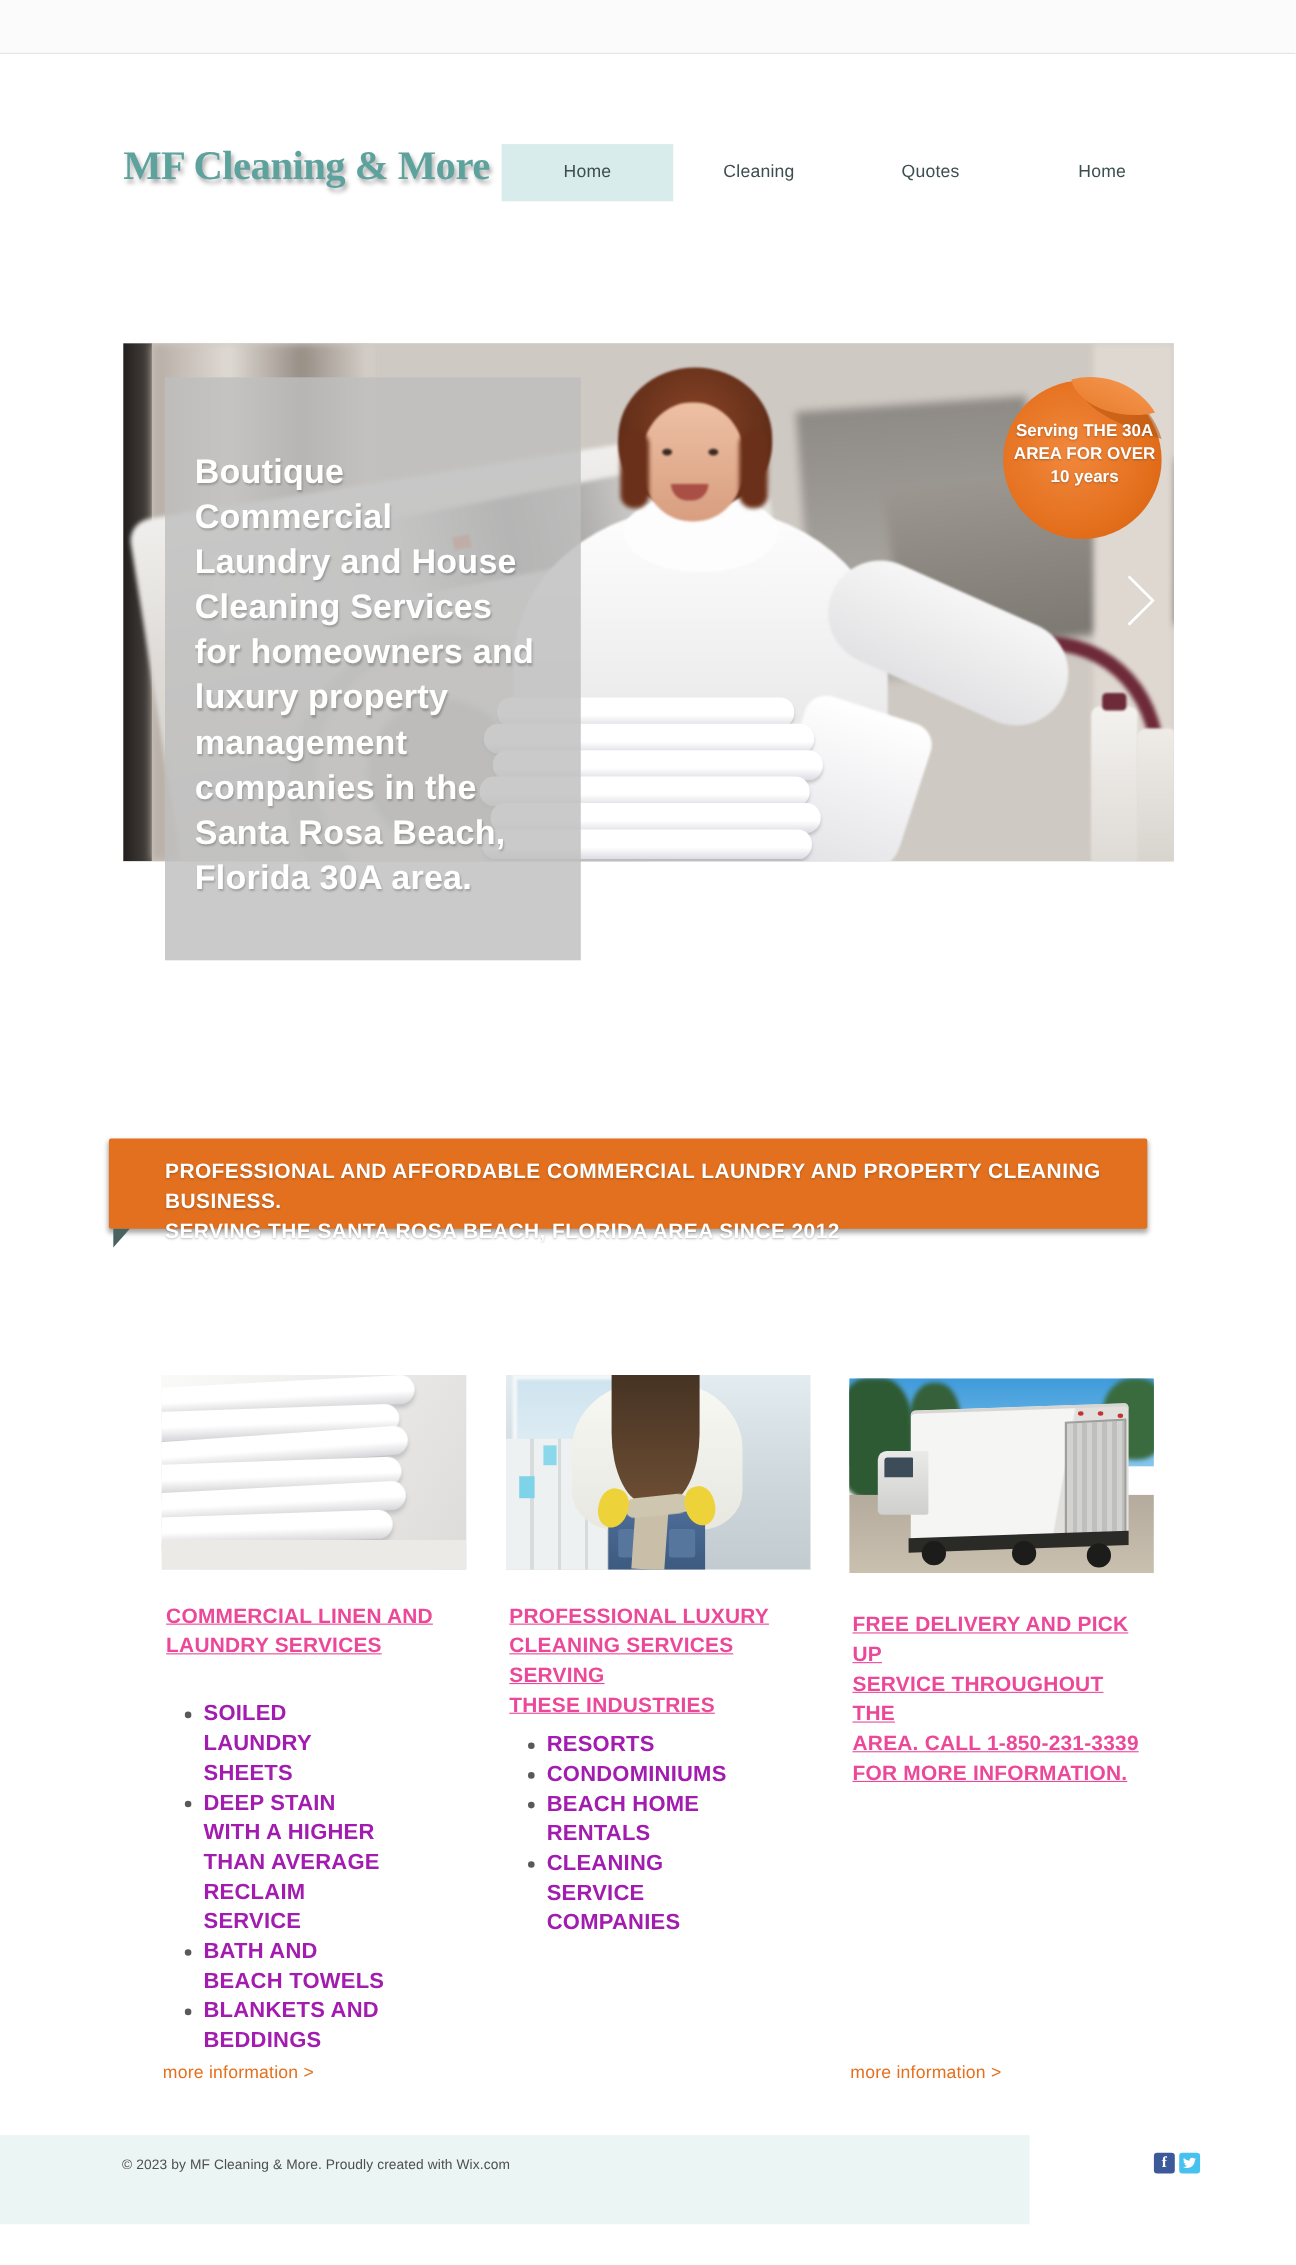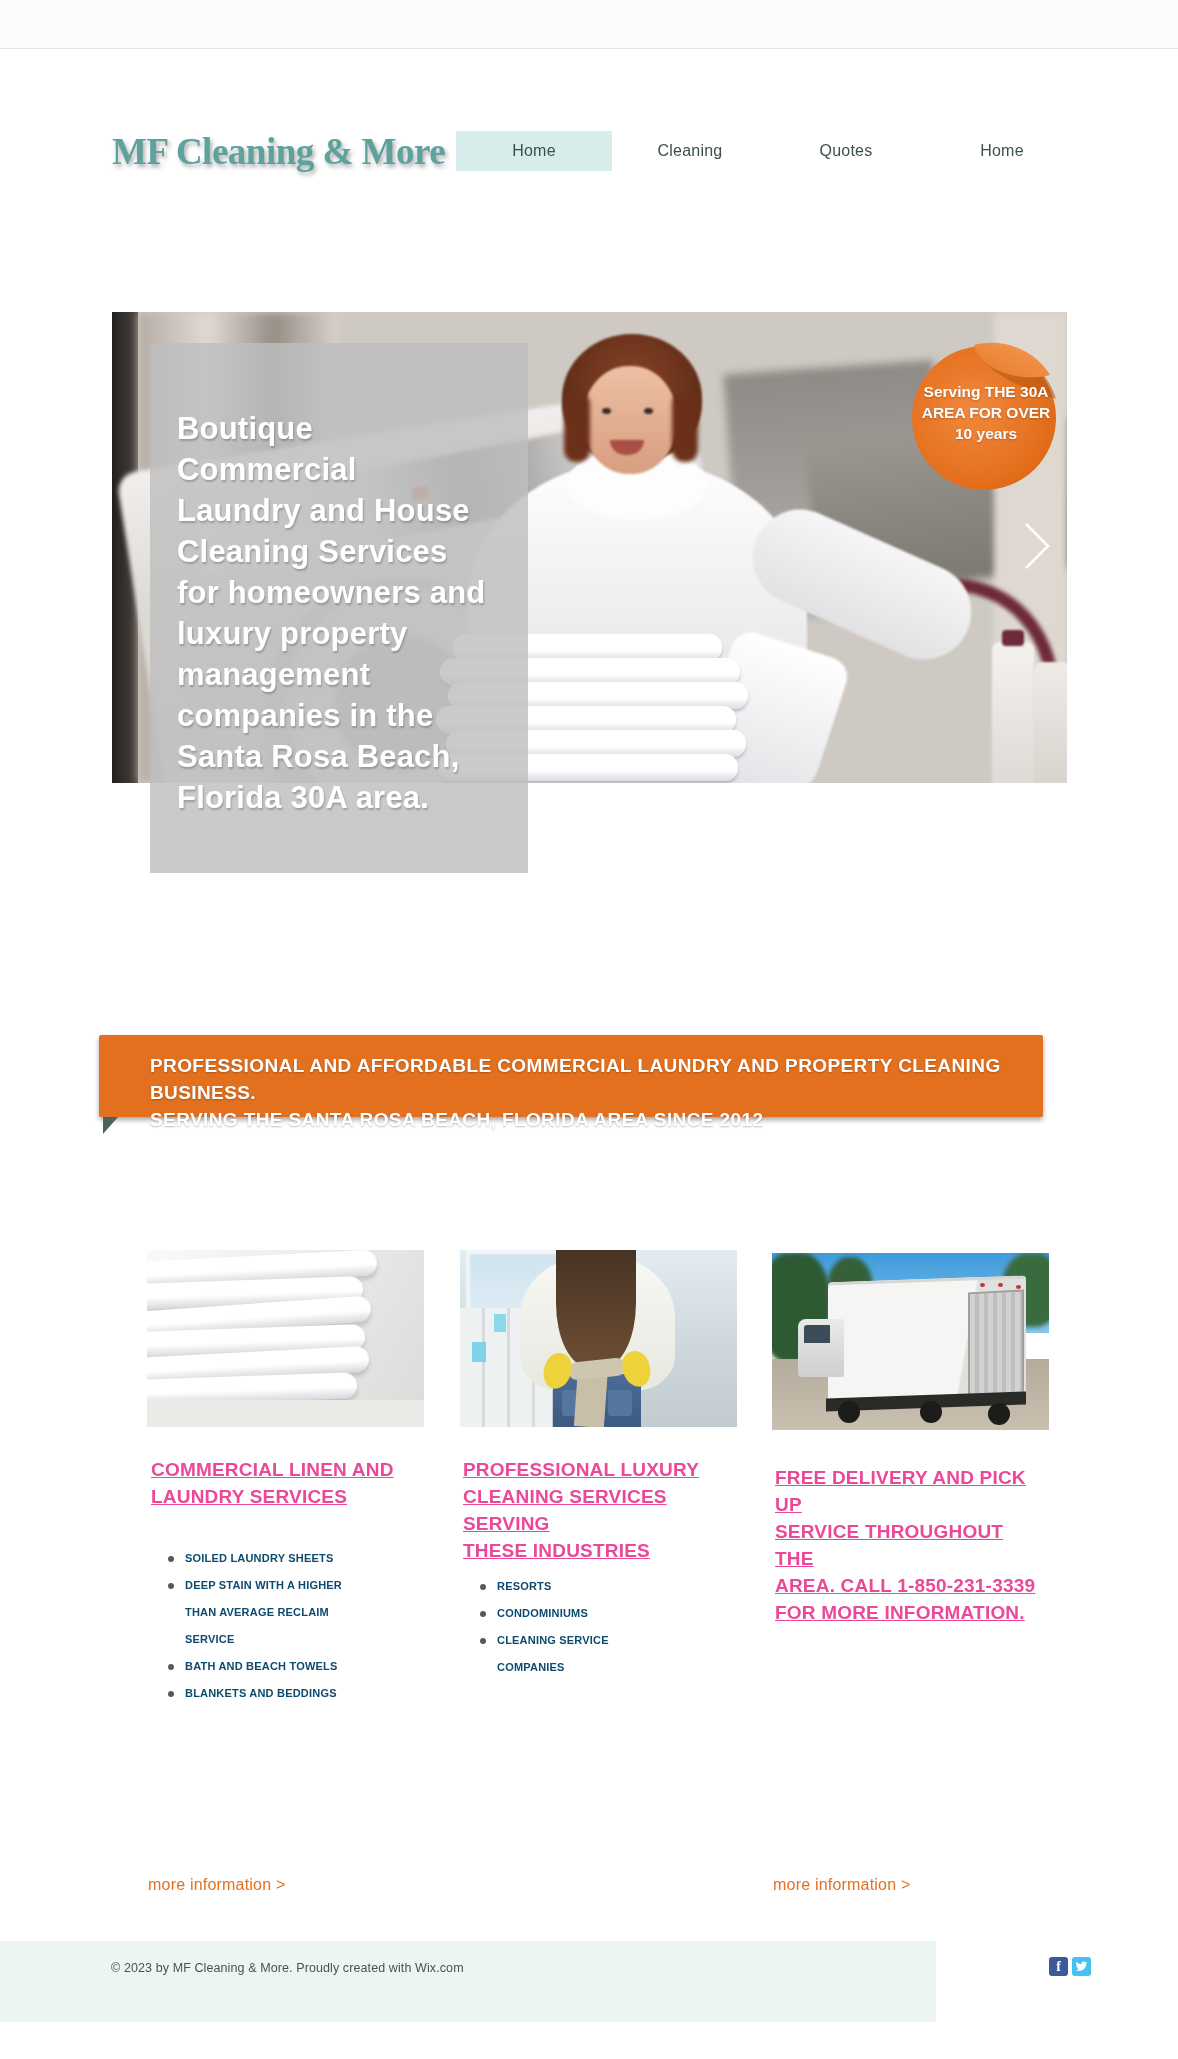--- a/index.html
+++ b/index.html
@@ -10,21 +10,21 @@
   
   .topbar { position:absolute; left:0; top:0; width:1178px; height:49px; background:#fbfbfb; border-bottom:1px solid #e4e4e4; }
   .cta-btn { position:absolute; left:825px; top:52px; width:246px; height:42px; background:#E4701E; color:#fff;
              border:none; border-radius:5px; font-family:"Liberation Sans",sans-serif; font-weight:bold; font-size:17px;
              box-shadow:0 2px 4px rgba(0,0,0,.28); cursor:pointer; letter-spacing:.2px; }
 
   
   .logo { position:absolute; left:112px; top:130px; font-size:37px; font-weight:bold; color:#5EA29D;
           letter-spacing:-.5px; text-shadow:2px 3px 4px rgba(70,70,70,.45); white-space:nowrap;font-family:Liberation Serif, serif; }
   .nav { position:absolute; left:456px; top:131px; width:624px; height:52px; display:flex; }
-  .nav-item { width:156px; height:40px; display:flex; align-items:center; justify-content:center;
+  .nav-item { width:156px; height:52px; display:flex; align-items:center; justify-content:center;
               font-size:16px; color:#3E4E4E; cursor:pointer; letter-spacing:.2px; }
   .nav-item.active { background:#D7ECEB; }
 
   
   .hero { position:absolute; left:112px; top:312px; width:955px; height:471px; overflow:hidden; background:#cfc9c3; }
   .hero * { position:absolute; }
   .h-dark-left { left:0; top:0; width:26px; height:100%; background:linear-gradient(90deg,#211f1e,#4a443f); }
   .h-stripes { left:26px; top:0; width:200px; height:100%;
                background:linear-gradient(90deg,#b5aca4,#e0dad4 35%,#978e86 68%,#d8d2cc); filter:blur(4px); }
   .h-machine { left:30px; top:115px; width:580px; height:380px; border-radius:20px; transform:rotate(-9deg);
@@ -134,21 +134,21 @@
   .t-wheel { position:absolute; width:22px; height:22px; background:#1c1c1a; border-radius:50%; top:148px; }
   .t-w1 { left:66px; } .t-w2 { left:148px; } .t-w3 { left:216px; top:150px; }
   .t-light { position:absolute; width:5px; height:4px; background:#c23333; border-radius:50%; top:30px; }
   .t-l1 { left:208px; } .t-l2 { left:226px; } .t-l3 { left:244px; top:32px; }
 
   .col-heading { position:absolute; width:270px; color:#ec4899; font-size:19px; font-weight:bold; line-height:27px; letter-spacing:.2px;text-decoration:underline; }
   .heading-1 { left:151px; top:1456px; }
   .heading-2 { left:463px; top:1456px; }
   .heading-3 { left:775px; top:1464px; }
 
-  .col-list { position:absolute; width:230px; list-style:none; color:#0c4a6e; font-size:11px; font-weight:bold; line-height:27px; letter-spacing:.2px; }
+  .col-list { position:absolute; width:230px; list-style:none; color:#a21caf; font-size:20px; font-weight:bold; line-height:27px; letter-spacing:.2px; }
   .list-1 { left:151px; top:1545px; width:205px; }
   .list-2 { left:463px; top:1573px; width:215px; }
   .col-list li { position:relative; padding-left:34px; }
   .col-list li::before { content:""; position:absolute; left:17px; top:11px; width:6px; height:6px; border-radius:50%; background:#595959; }
 
   .more-link { position:absolute; top:1876px; color:#E4701E; font-size:16px; text-decoration:none; letter-spacing:.2px; cursor:pointer; }
   .more-1 { left:148px; } .more-3 { left:773px; }
 
   
   .footer { position:absolute; left:0; top:1941px; width:936px; height:81px; background:#EBF5F3; }
@@ -298,20 +298,21 @@
 
   <ul class="col-list list-1">
     <li>SOILED LAUNDRY SHEETS</li>
     <li>DEEP STAIN WITH A HIGHER THAN AVERAGE RECLAIM SERVICE</li>
     <li>BATH AND BEACH TOWELS</li>
     <li>BLANKETS AND BEDDINGS</li>
   </ul>
   <ul class="col-list list-2">
     <li>RESORTS</li>
     <li>CONDOMINIUMS</li>
+    <li>BEACH HOME RENTALS</li>
     <li>CLEANING SERVICE COMPANIES</li>
   </ul>
 
   <a class="more-link more-1">more information &gt;</a>
   <a class="more-link more-3">more information &gt;</a>
 
   <div class="footer">
     <div class="footer-copy">© 2023 by MF Cleaning &amp; More. Proudly created with Wix.com</div>
     <div class="social">
       <div class="social-btn fb">f</div>

